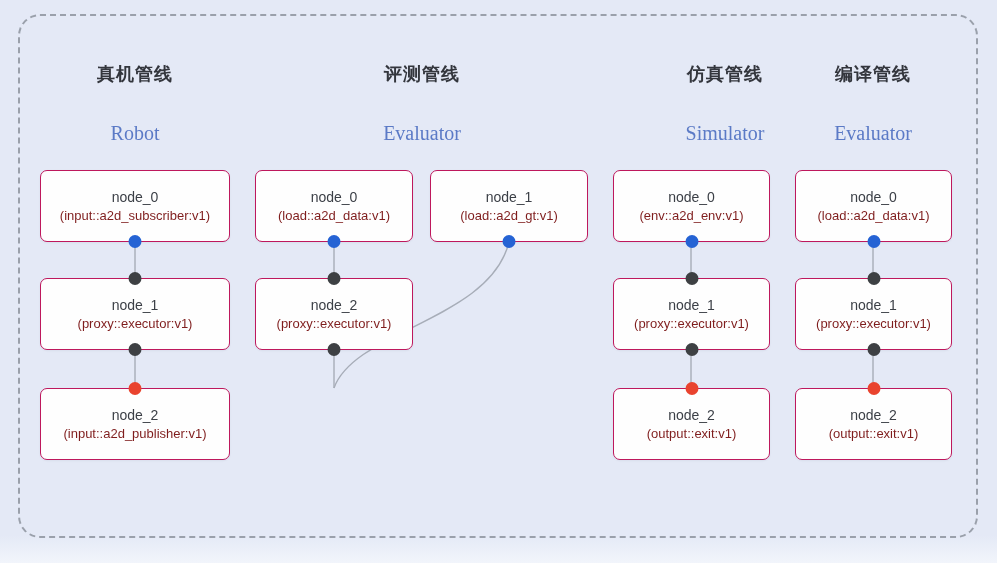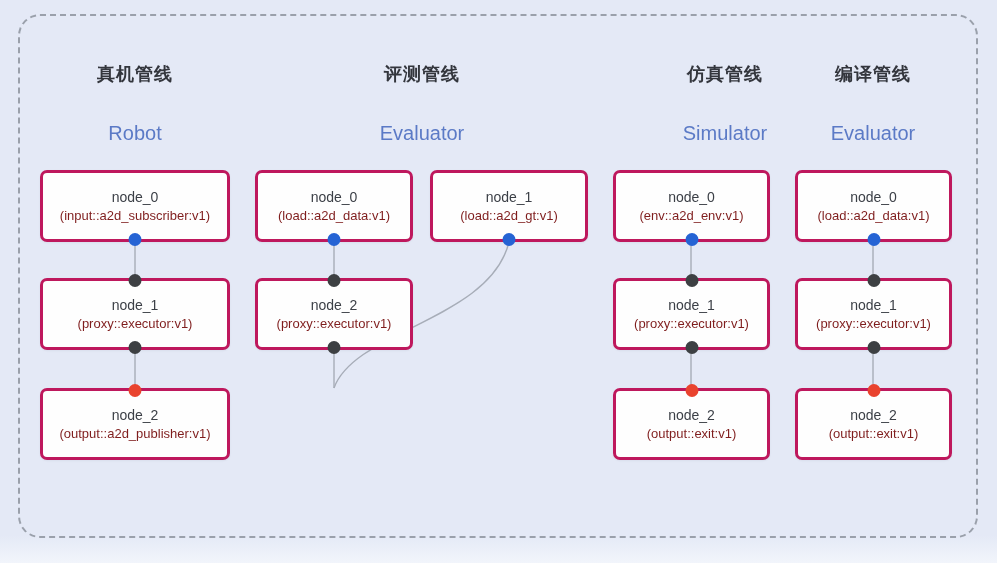--- a/index.html
+++ b/index.html
@@ -15,25 +15,25 @@
     border:2.5px dashed #9aa0ab;border-radius:22px;
   }
   .connectors{position:absolute;left:0;top:0;z-index:1;}
   .title-zh{
     position:absolute;top:62px;transform:translateX(-50%);
     font-size:18px;font-weight:bold;color:#33363d;letter-spacing:1px;
     white-space:nowrap;z-index:2;
   }
   .title-en{
     position:absolute;top:122px;transform:translateX(-50%);
-    font-size:20px;color:#5b7ac6;white-space:nowrap;z-index:2;
+    font-size:20px;color:#5b7ac6;white-space:nowrap;z-index:2;font-family:Liberation Serif, serif;
   }
   .node-box{
     position:absolute;height:72px;background:#fefefe;
-    border:3px solid #be185d;border-radius:7px;
+    border:1px solid #be185d;border-radius:7px;
     box-shadow:0 1px 2px rgba(90,100,130,0.08);
     display:flex;flex-direction:column;align-items:center;justify-content:center;
     z-index:2;box-sizing:border-box;
   }
   .node-name{font-size:14px;color:#3b3f46;line-height:19px;}
   .node-type{font-size:13px;color:#7f1d1d;line-height:18px;}
   .dot{
     position:absolute;left:50%;width:13px;height:13px;border-radius:50%;
     transform:translateX(-50%);z-index:3;
   }
@@ -88,21 +88,21 @@
   </div>
   <div class="node-box col-robot row-2">
     <span class="dot dot-dark dot-top"></span>
     <div class="node-name">node_1</div>
     <div class="node-type">(proxy::executor:v1)</div>
     <span class="dot dot-dark dot-bottom"></span>
   </div>
   <div class="node-box col-robot row-3">
     <span class="dot dot-red dot-top"></span>
     <div class="node-name">node_2</div>
-    <div class="node-type">(output::a2d_publisher:v1)</div>
+    <div class="node-type">(input::a2d_publisher:v1)</div>
   </div>
 
   <div class="node-box col-evalA row-1">
     <div class="node-name">node_0</div>
     <div class="node-type">(load::a2d_data:v1)</div>
     <span class="dot dot-blue dot-bottom"></span>
   </div>
   <div class="node-box col-evalB row-1">
     <div class="node-name">node_1</div>
     <div class="node-type">(load::a2d_gt:v1)</div>

